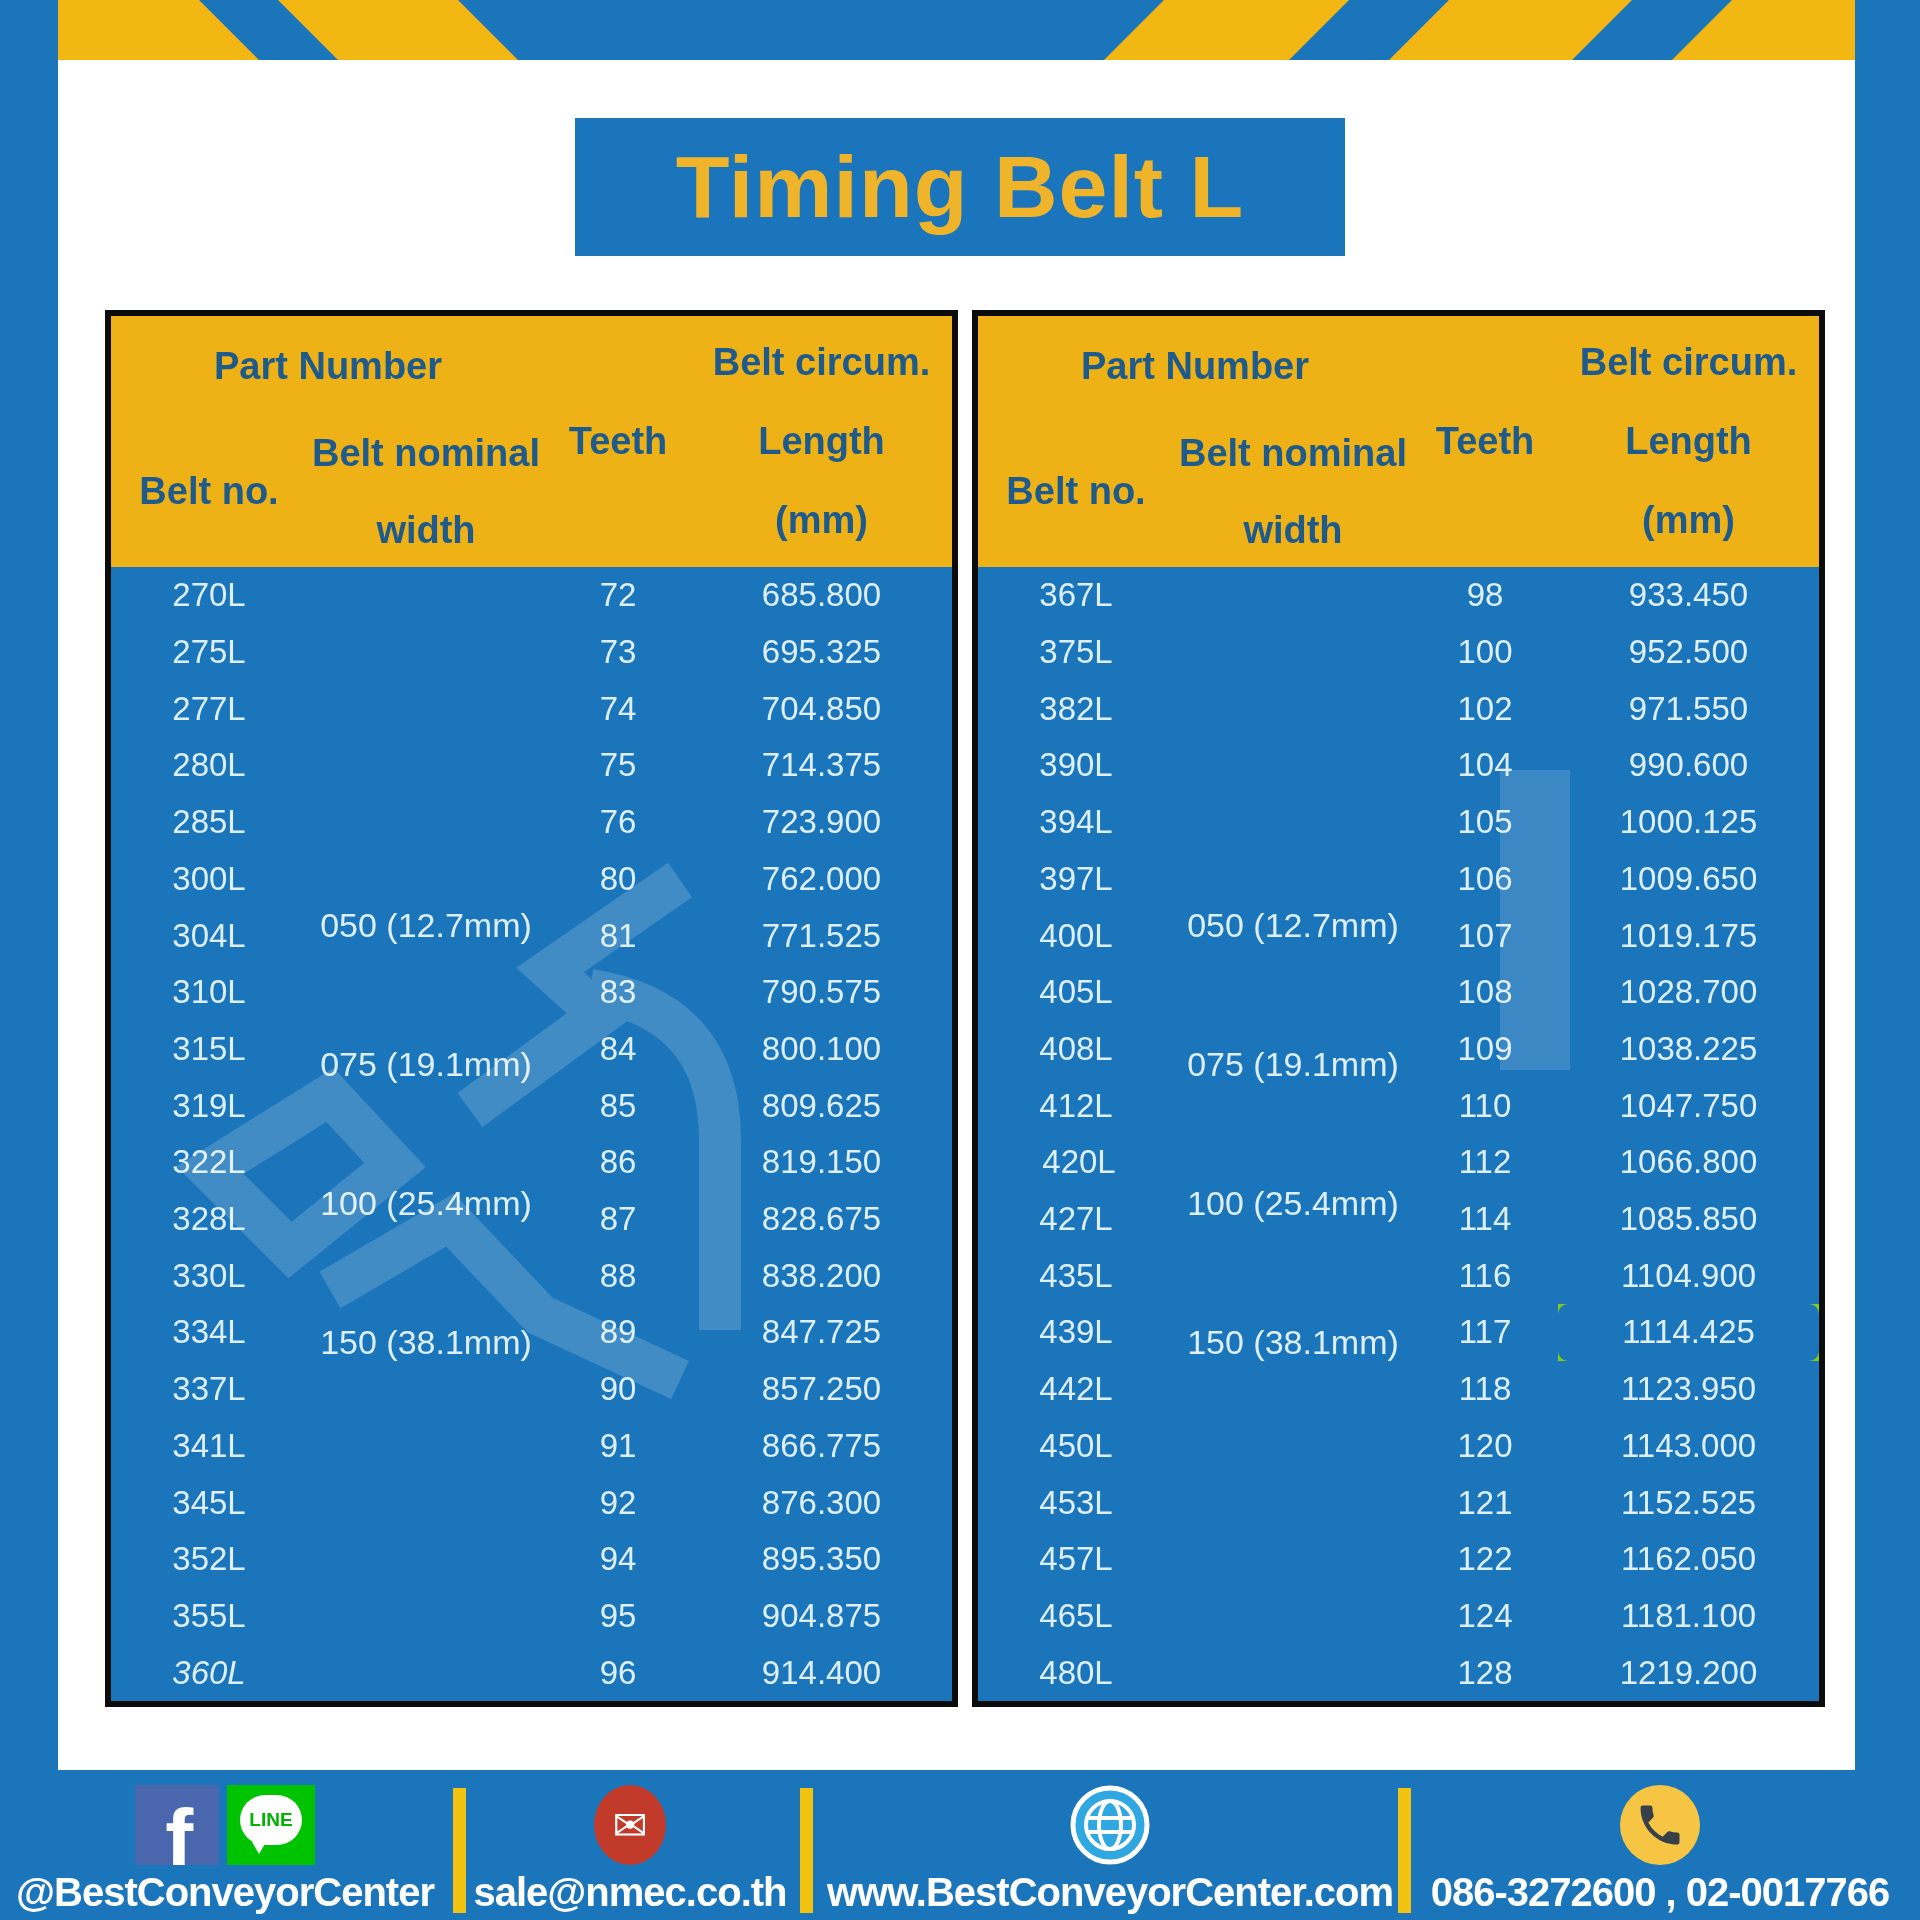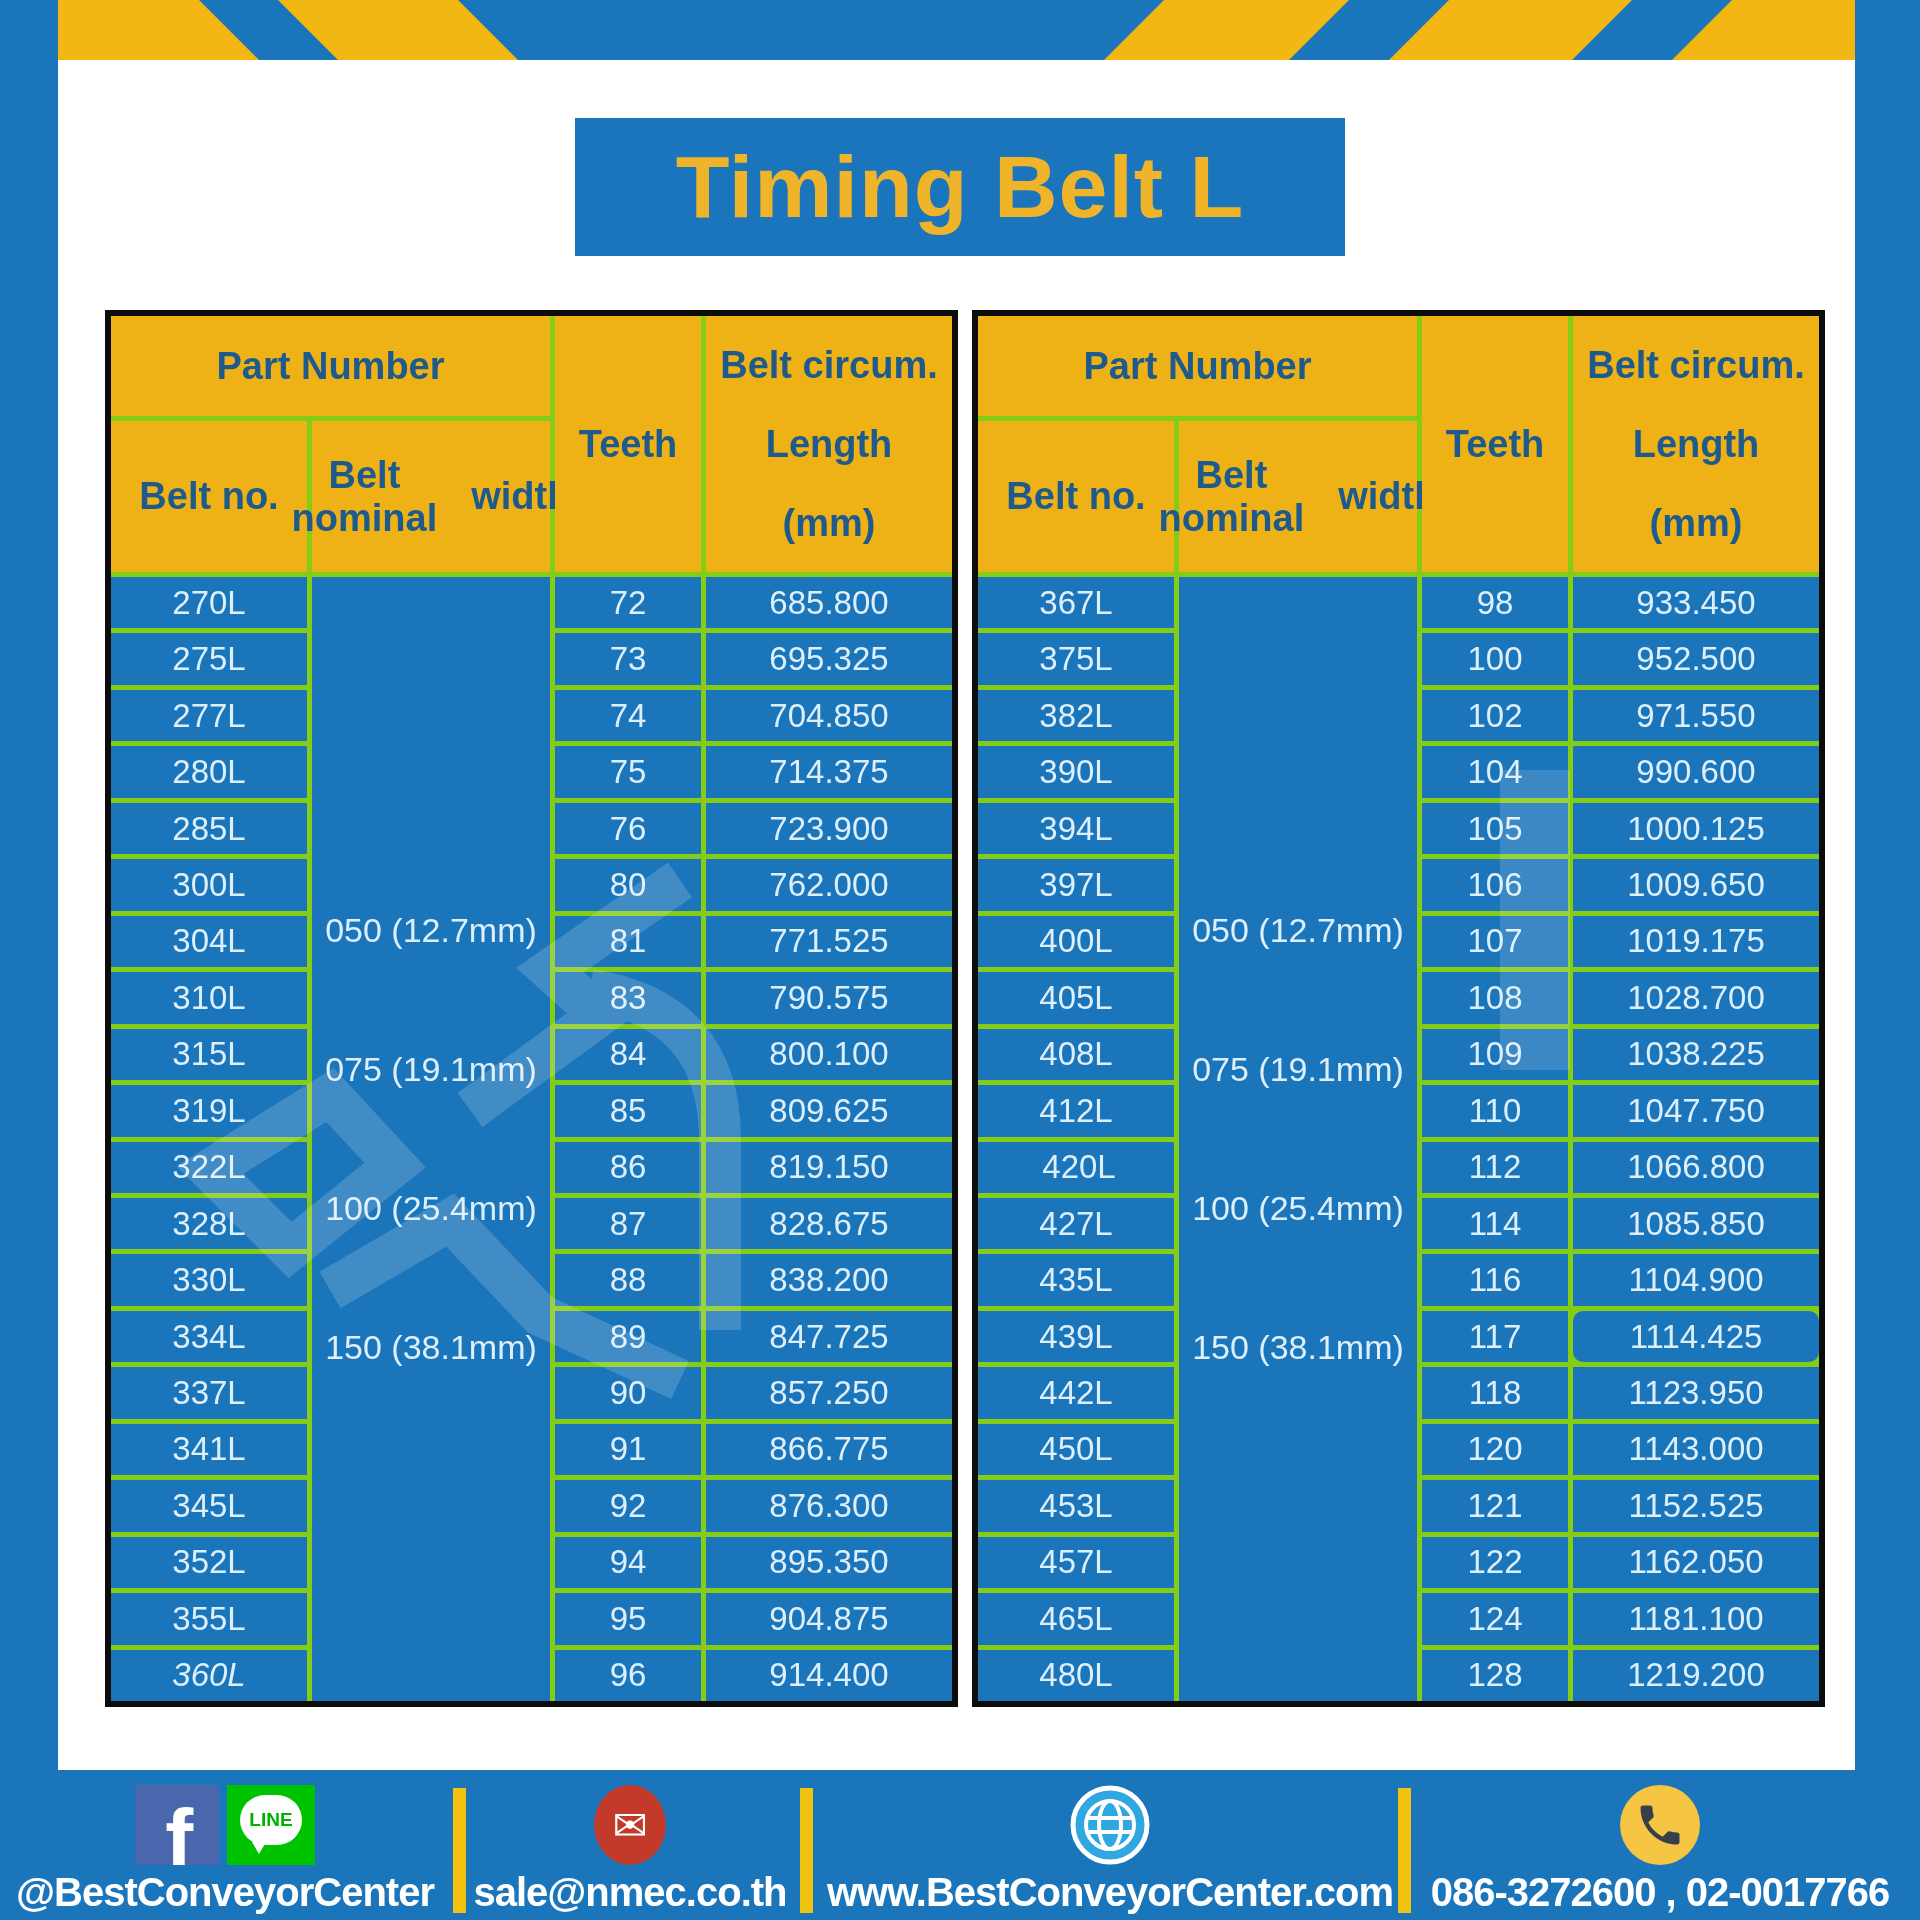--- a/index.html
+++ b/index.html
@@ -19,26 +19,26 @@
              display:flex;align-items:center;justify-content:center;}
   .title-box h1{margin:0;font-size:88px;font-weight:bold;color:#f0b42a;letter-spacing:1px;}
 
   
   .belt-table{position:absolute;top:310px;width:853px;height:1397px;}
   .belt-table.left{left:105px;}
   .belt-table.right{left:972px;}
   .table-grid{display:grid;width:100%;height:100%;box-sizing:border-box;
               grid-template-columns:196px 238px 146px 1fr;
               grid-template-rows:100px 151px repeat(20,1fr);
-              gap:5px;background:#84cc16;border:6px solid #0c0c0c;}
+              background:#84cc16;border:6px solid #0c0c0c;}
   .hcell{background:#eeb216;color:#1e5b8c;font-weight:bold;font-size:38px;
          display:flex;align-items:center;justify-content:center;text-align:center;}
   .h-part{grid-area:1/1/2/3;}
   .h-beltno{grid-area:2/1/3/2;}
-  .h-width{grid-area:2/2/3/3;flex-direction:row;gap:34px;}
+  .h-width{grid-area:2/2/3/3;flex-direction:column;gap:34px;}
   .h-teeth{grid-area:1/3/3/4;}
   .h-length{grid-area:1/4/3/5;flex-direction:column;gap:36px;}
   .dcell{background:#1b75bb;color:#ddeffb;font-size:33px;
          display:flex;align-items:center;justify-content:center;}
   .width-merged{grid-area:3/2/23/3;background:#1b75bb;color:#ddeffb;font-size:34px;
                 display:flex;flex-direction:column;align-items:center;justify-content:center;gap:100px;}
 
   
   .watermark{position:absolute;pointer-events:none;}
 

